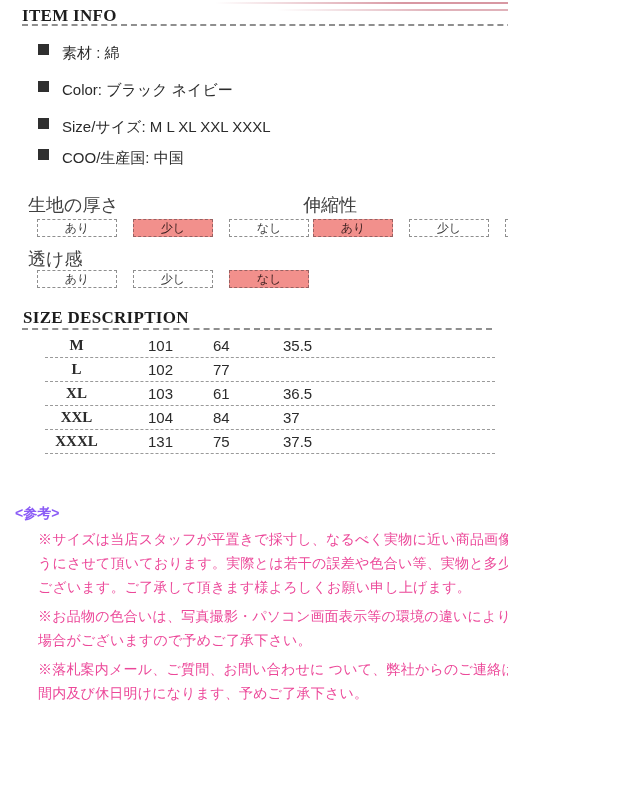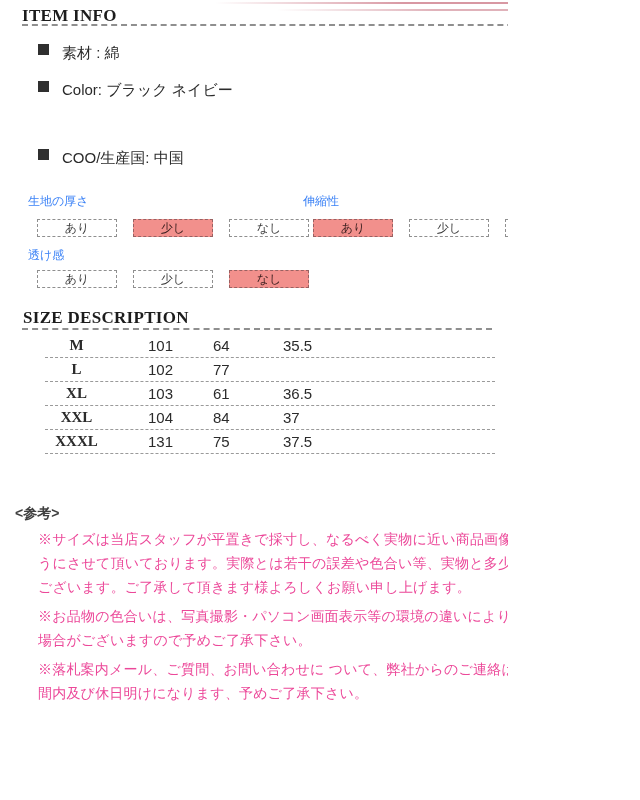--- a/index.html
+++ b/index.html
@@ -22,39 +22,39 @@
   .heading {
     position:absolute; font-family:"Liberation Serif", serif; font-weight:bold;
     font-size:17px; color:#1c1c1c; letter-spacing:0.3px; white-space:nowrap;
   }
   .dash-divider { position:absolute; height:0; border-top:2px dashed #8f8f8f; }
 
   .bullet-row { position:absolute; left:38px; display:flex; 
     height:16px; font-size:15px; white-space:nowrap; }
   .bullet-square { width:11px; height:11px; background:#2f2f2f; margin-right:13px; flex:none; }
 
-  .attr-label { position:absolute; font-size:12px; color:#3b82f6; white-space:nowrap; }
+  .attr-label { position:absolute; font-size:18px; color:#404040; white-space:nowrap; }
   .chip-row { position:absolute; display:flex; gap:16px; }
   .chip {
     box-sizing:border-box; width:80px; height:18px; line-height:16px;
     border:1px dashed #8f8f8f; background:#ffffff; color:#3a3a3a;
     text-align:center; font-size:12px; white-space:nowrap;
   }
   .chip.selected { background:#f2908c; border-color:#9a6161; color:#3d2020; }
 
   .size-table { position:absolute; left:45px; top:334px; width:450px; }
   .trow { display:grid; grid-template-columns:103px 65px 70px 1fr; align-items:center; }
   .trow.head { height:18px; border-bottom:1px solid #6f6f6f; font-size:13px; font-weight:bold; }
   .trow.body { height:23px; border-bottom:1px dashed #9a9a9a; font-size:15px; }
   .cell-size { text-align:center; padding-right:40px; }
   .trow.body .cell-size { font-family:"Liberation Serif", serif; font-weight:bold; }
   .cell-val { text-align:left; }
 
   .ref-title { position:absolute; left:15px; top:505px; font-size:14px; font-weight:bold;
-    color:#404040; white-space:nowrap; }
+    color:#8b5cf6; white-space:nowrap; }
   .notes { position:absolute; left:38px; top:527px; width:566px; }
   .note { margin:0 0 5px 0; font-size:14px; line-height:24px; letter-spacing:0.2px;
     color:#ec4899; text-align:left; }
 </style>
 </head>
 <body>
 
 <div class="page">
 
   <div class="frame-line frame-outer-top"></div>
@@ -65,20 +65,24 @@
   <div class="heading" style="left:22px; top:6px;">ITEM INFO</div>
   <div class="dash-divider" style="left:22px; top:24px; width:521px;"></div>
 
   <div class="bullet-row" style="top:44px;">
     <span class="bullet-square"></span>
     <span>素材 : 綿</span>
   </div>
   <div class="bullet-row" style="top:81px;">
     <span class="bullet-square"></span>
     <span>Color: ブラック ネイビー</span>
+  </div>
+  <div class="bullet-row" style="top:118px;">
+    <span class="bullet-square"></span>
+    <span>Size/サイズ: M L XL XXL XXXL</span>
   </div>
   <div class="bullet-row" style="top:149px;">
     <span class="bullet-square"></span>
     <span>COO/生産国: 中国</span>
   </div>
 
   <div class="attr-label" style="left:28px; top:193px;">生地の厚さ</div>
   <div class="chip-row" style="left:37px; top:219px;">
     <span class="chip">あり</span>
     <span class="chip selected">少し</span>

